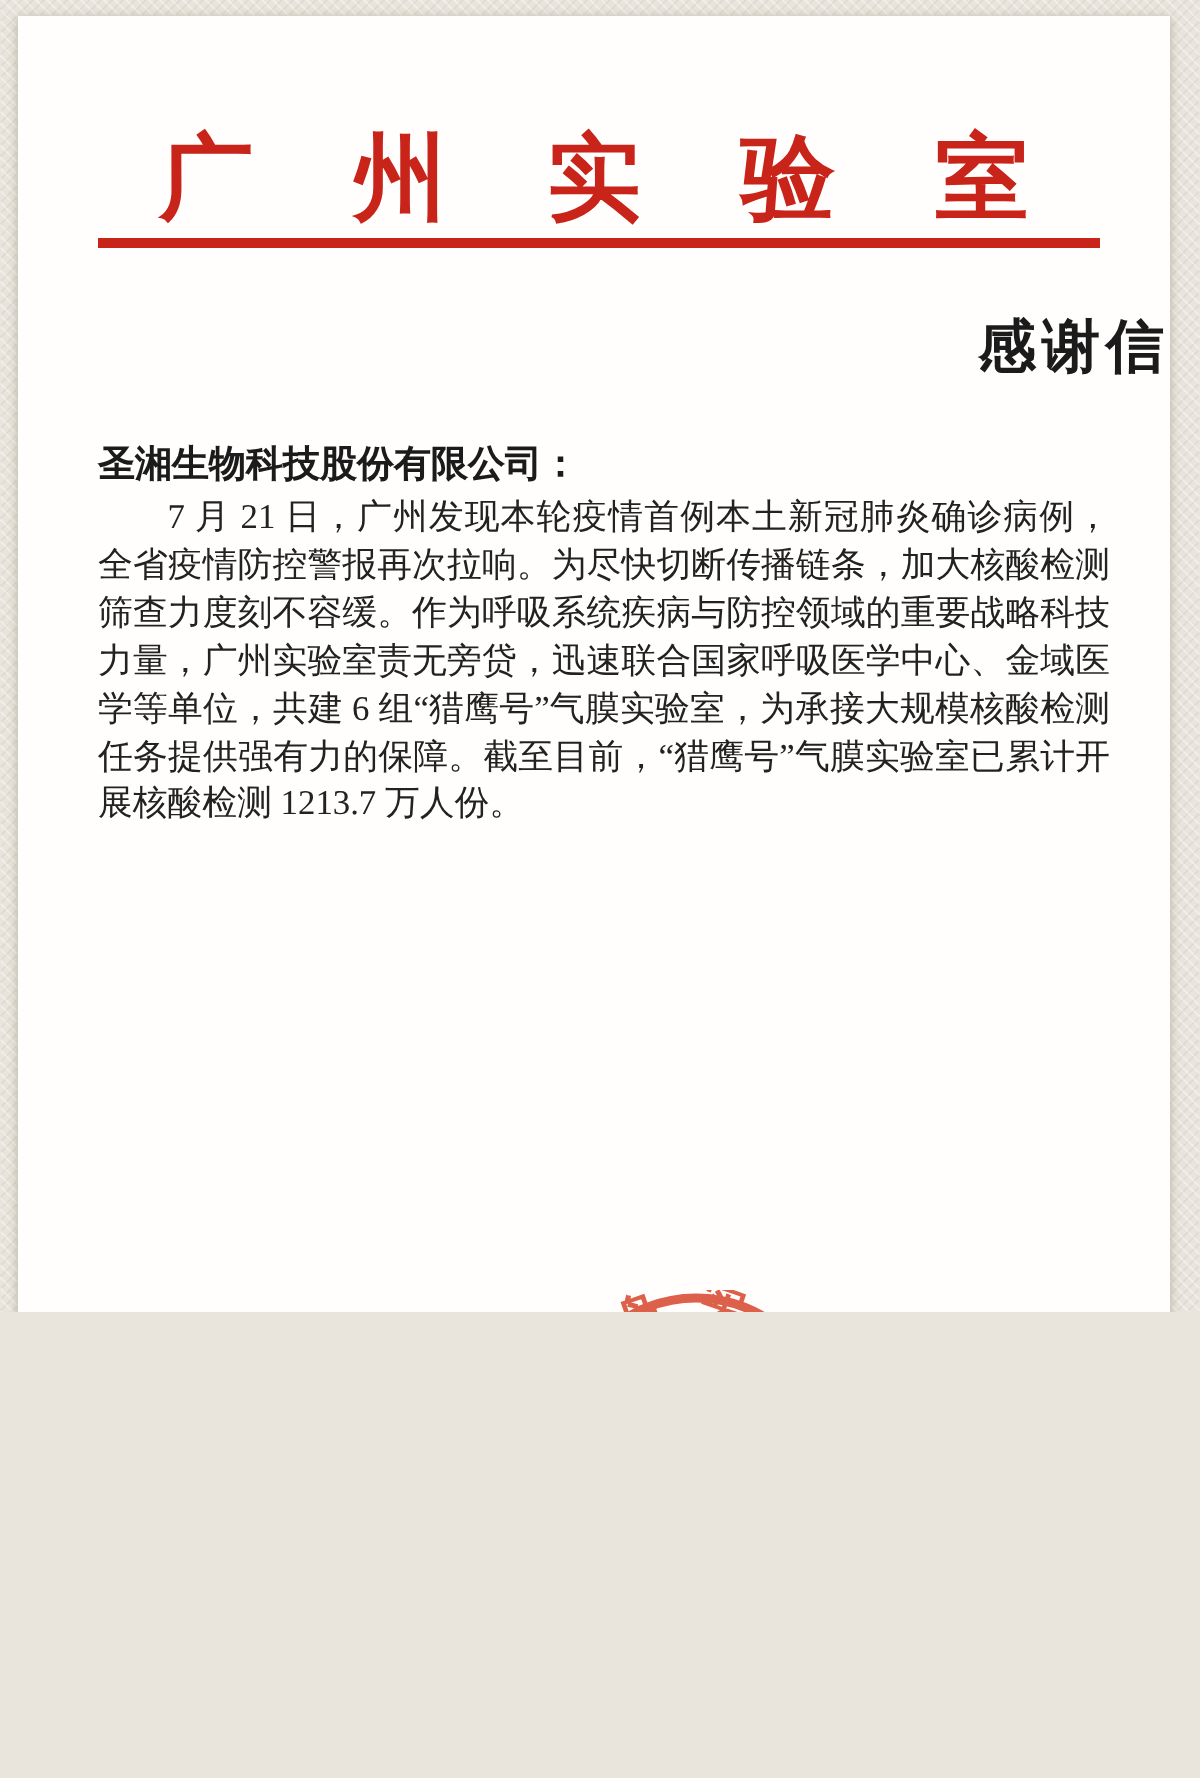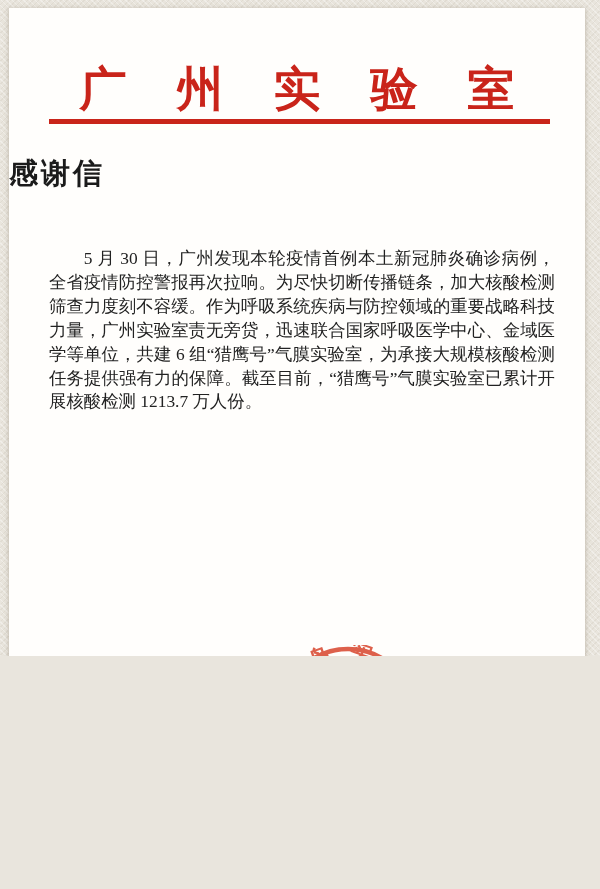--- a/index.html
+++ b/index.html
@@ -40,21 +40,21 @@
   }
   .rule-top {
     position: absolute;
     top: 111px; left: 40px;
     width: 501px; height: 5px;
     background: #c9241a;
   }
   .letter-title {
     position: absolute;
     top: 146px; left: 0; width: 100%;
-    text-align: left;
+    text-align: right;
     font-size: 29px;
     font-weight: 700;
     letter-spacing: 3px;
     color: #1b1b1b;
   }
   .recipient {
     position: absolute;
     top: 211px; left: 40px;
     font-size: 18.5px;
     font-weight: 700;
@@ -108,23 +108,24 @@
   <div class="page">
 
     <div class="org-name-wrap">
       <span class="org-name">广州实验室</span>
     </div>
 
     <div class="rule-top"></div>
 
     <div class="letter-title">感谢信</div>
 
+    <div class="recipient">圣湘生物科技股份有限公司：</div>
 
     <div class="body-text">
-      <p>5 月 30 日，广州发现本轮疫情首例本土新冠肺炎确诊病例，全省疫情防控警报再次拉响。为尽快切断传播链条，加大核酸检测筛查力度刻不容缓。作为呼吸系统疾病与防控领域的重要战略科技力量，广州实验室责无旁贷，迅速联合国家呼吸医学中心、金域医学等单位，共建 6 组“猎鹰号”气膜实验室，为承接大规模核酸检测任务提供强有力的保障。截至目前，“猎鹰号”气膜实验室已累计开展核酸检测 1213.7 万人份。</p>
+      <p>7 月 21 日，广州发现本轮疫情首例本土新冠肺炎确诊病例，全省疫情防控警报再次拉响。为尽快切断传播链条，加大核酸检测筛查力度刻不容缓。作为呼吸系统疾病与防控领域的重要战略科技力量，广州实验室责无旁贷，迅速联合国家呼吸医学中心、金域医学等单位，共建 6 组“猎鹰号”气膜实验室，为承接大规模核酸检测任务提供强有力的保障。截至目前，“猎鹰号”气膜实验室已累计开展核酸检测 1213.7 万人份。</p>
     </div>
 
     <div class="signature-block">
       <div class="seal-note-line">（我谨代表广州实验室）</div>
       <div class="date-line">2021 年 6 月 23 日</div>
     </div>
 
     <svg class="stamp" viewBox="0 0 140 140">
       <circle cx="70" cy="70" r="66" fill="none" stroke="#d94a33" stroke-width="4.5"></circle>
       <path id="seal-arc-top" d="M 18.3,94.1 A 57,57 0 1 1 121.7,94.1" fill="none"></path>

